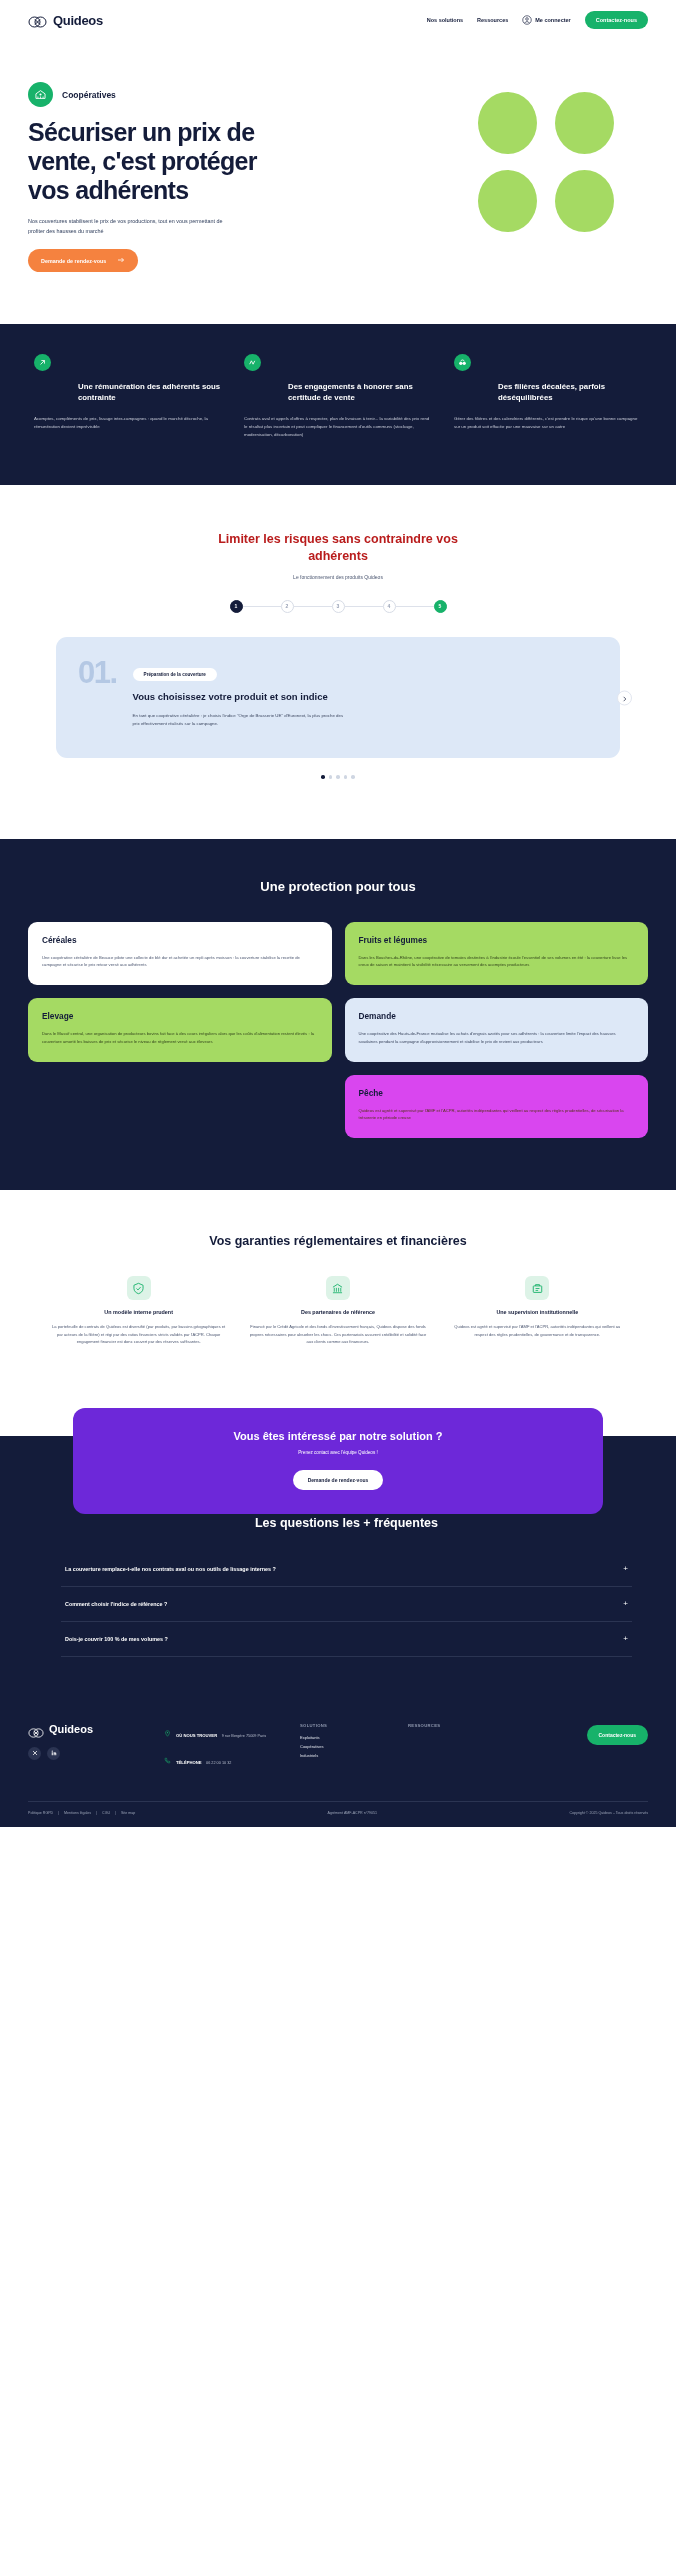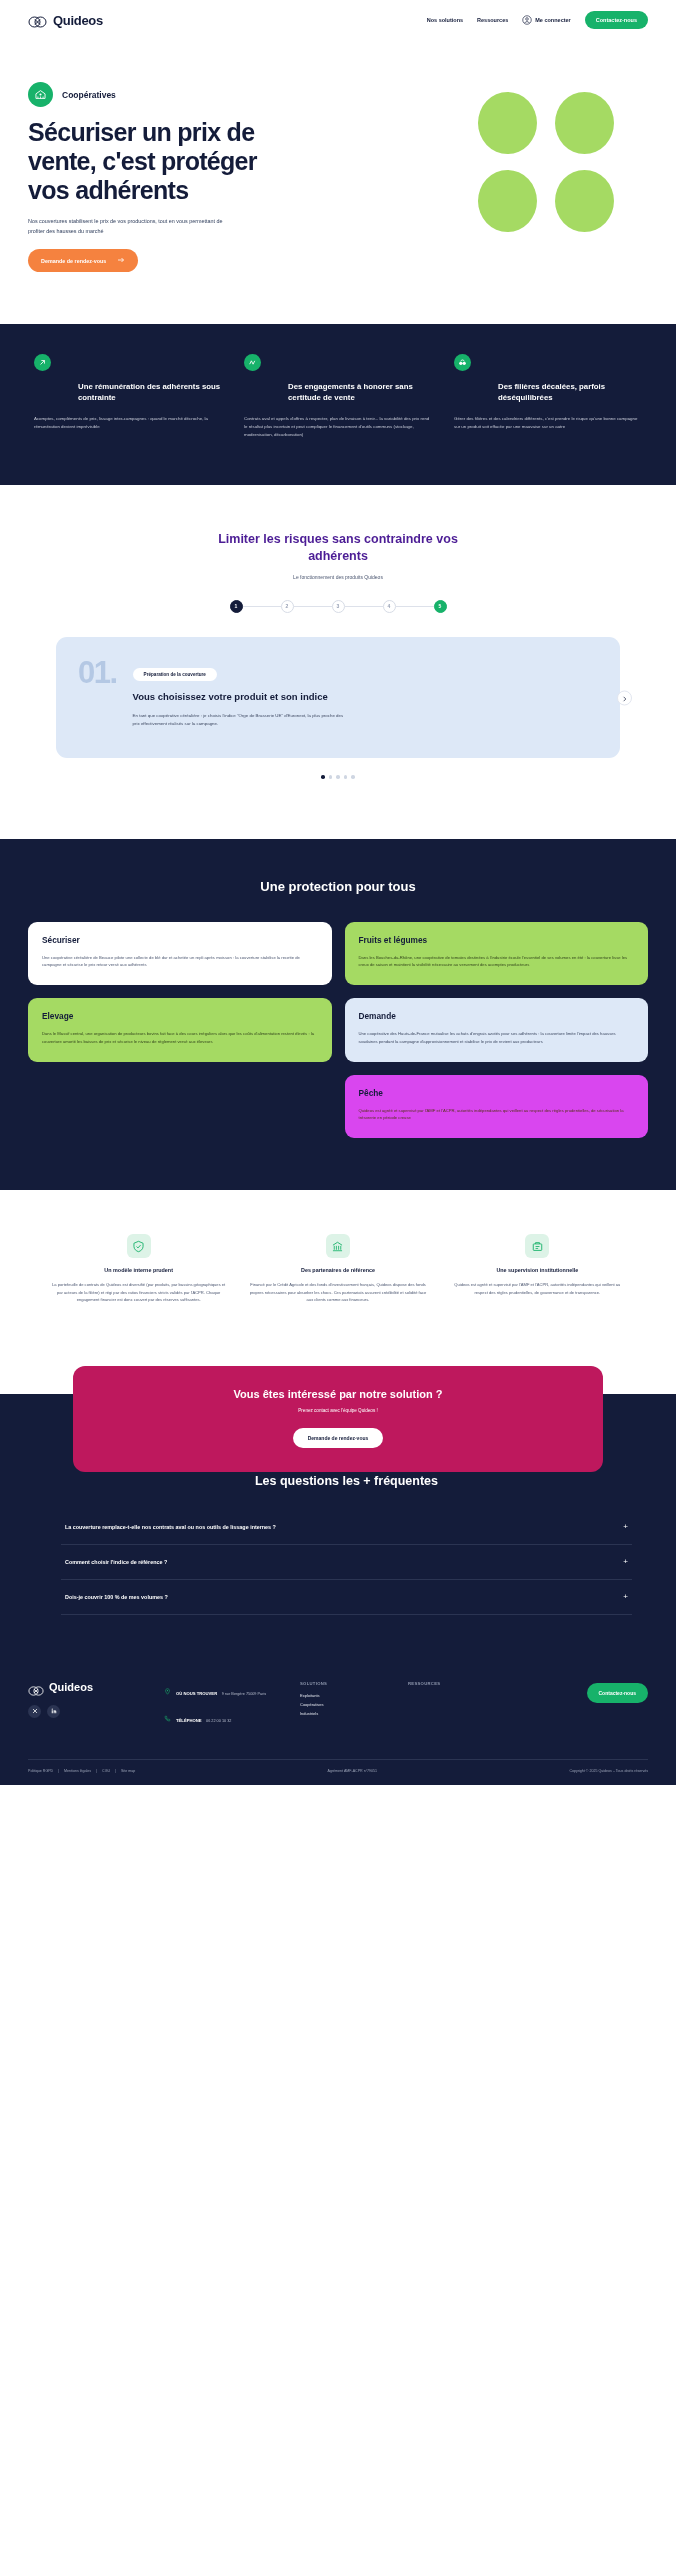--- a/index.html
+++ b/index.html
@@ -84,21 +84,21 @@
     display: flex; align-items: center; justify-content: center; margin-bottom: 10px;
   }
   .pillar-icon svg { width: 9px; height: 9px; }
   .pillar-title { font-size: 7.8px; font-weight: bold; line-height: 1.45; margin-bottom: 11px; margin-left: 44px; }
   .pillar-text { font-size: 4.4px; line-height: 1.85; color: #c7cbd8; }
 
   
   .sec-steps { background: #fff; padding: 46px 28px 60px 28px; }
   .steps-title {
     font-size: 12.5px; font-weight: bold; text-align: center; line-height: 1.35;
-    max-width: 290px; margin: 0 auto 9px auto; color: #4c1d95;
+    max-width: 290px; margin: 0 auto 9px auto; color: #b91c1c;
   }
   .steps-sub { font-size: 5px; text-align: center; color: #4b5670; margin-bottom: 20px; }
   .stepper { display: flex; align-items: center; justify-content: center; margin-bottom: 24px; }
   .step-dot {
     width: 13px; height: 13px; border-radius: 50%;
     display: flex; align-items: center; justify-content: center;
     font-size: 5px; font-weight: bold;
     background: #fff; color: #97a0b5; border: 1px solid #d7dce6;
   }
   .step-dot.active { background: #141c3a; color: #fff; border-color: #141c3a; }
@@ -159,21 +159,21 @@
   .guar-icon svg { width: 13px; height: 13px; }
   .guar-h { font-size: 5.4px; font-weight: bold; color: #141c3a; margin-bottom: 8px; }
   .guar-t { font-size: 4.1px; line-height: 1.85; color: #4b5670; }
 
   
   .cta-wrap { position: relative; padding: 22px 0 0 0; }
   .cta-bg-top { height: 28px; background: #fff; }
   .cta-bg-bot { height: 46px; background: #141c3a; }
   .cta-box {
     position: absolute; left: 73px; right: 73px; top: 22px;
-    background: #be185d; border-radius: 12px;
+    background: #6d28d9; border-radius: 12px;
     padding: 22px 20px 24px 20px; text-align: center; color: #fff;
   }
   .cta-h { font-size: 11px; font-weight: bold; margin-bottom: 8px; }
   .cta-p { font-size: 4.6px; margin-bottom: 13px; }
   .btn-white {
     display: inline-block; background: #fff; color: #141c3a;
     font-size: 5px; font-weight: bold; padding: 7px 15px; border-radius: 20px; border: none;
   }
 
   
@@ -359,21 +359,21 @@
       <span class="dot"></span>
       <span class="dot"></span>
     </div>
   </div>
 
   <div class="dark sec-protect">
     <h2 class="protect-title">Une protection pour tous</h2>
     <div class="protect-grid">
       <div class="protect-col">
         <div class="pcard pc-white">
-          <div class="pcard-title">Sécuriser</div>
+          <div class="pcard-title">Céréales</div>
           <div class="pcard-text">Une coopérative céréalière de Beauce pilote une collecte de blé dur et achetée un repli après moisson : la couverture stabilise la recette de campagne et sécurise le prix retour versé aux adhérents</div>
         </div>
         <div class="pcard pc-green">
           <div class="pcard-title">Elevage</div>
           <div class="pcard-text">Dans le Massif central, une organisation de producteurs bovins fait face à des cours irréguliers alors que les coûts d'alimentation restent élevés : la couverture amortit les baisses de prix et sécurise le niveau de règlement versé aux éleveurs</div>
         </div>
       </div>
       <div class="protect-col">
         <div class="pcard pc-green">
           <div class="pcard-title">Fruits et légumes</div>
@@ -385,20 +385,21 @@
         </div>
         <div class="pcard pc-orange">
           <div class="pcard-title">Pêche</div>
           <div class="pcard-text">Quideos est agréé et supervisé par l'AMF et l'ACPR, autorités indépendantes qui veillent au respect des règles prudentielles, de sécurisation la trésorerie en période creuse</div>
         </div>
       </div>
     </div>
   </div>
 
   <div class="sec-guar">
+    <h2 class="guar-title">Vos garanties réglementaires et financières</h2>
     <div class="guar-grid">
       <div class="guar">
         <span class="guar-icon">
           <svg viewBox="0 0 20 20" width="13" height="13">
             <path d="M10 2 L17 5 V10 C17 14 13.5 17 10 18 C6.5 17 3 14 3 10 V5 Z" fill="none" stroke="#17b26a" stroke-width="1.4"></path>
             <path d="M7 10 L9.2 12.2 L13.2 7.8" fill="none" stroke="#17b26a" stroke-width="1.4"></path>
           </svg>
         </span>
         <div class="guar-h">Un modèle interne prudent</div>
         <div class="guar-t">La portefeuille de contrats de Quideos est diversifié (par produits, par bassins géographiques et par acteurs de la filière) et régi par des ratios financiers stricts validés par l'ACPR. Chaque engagement financier est donc couvert par des réserves suffisantes.</div>

